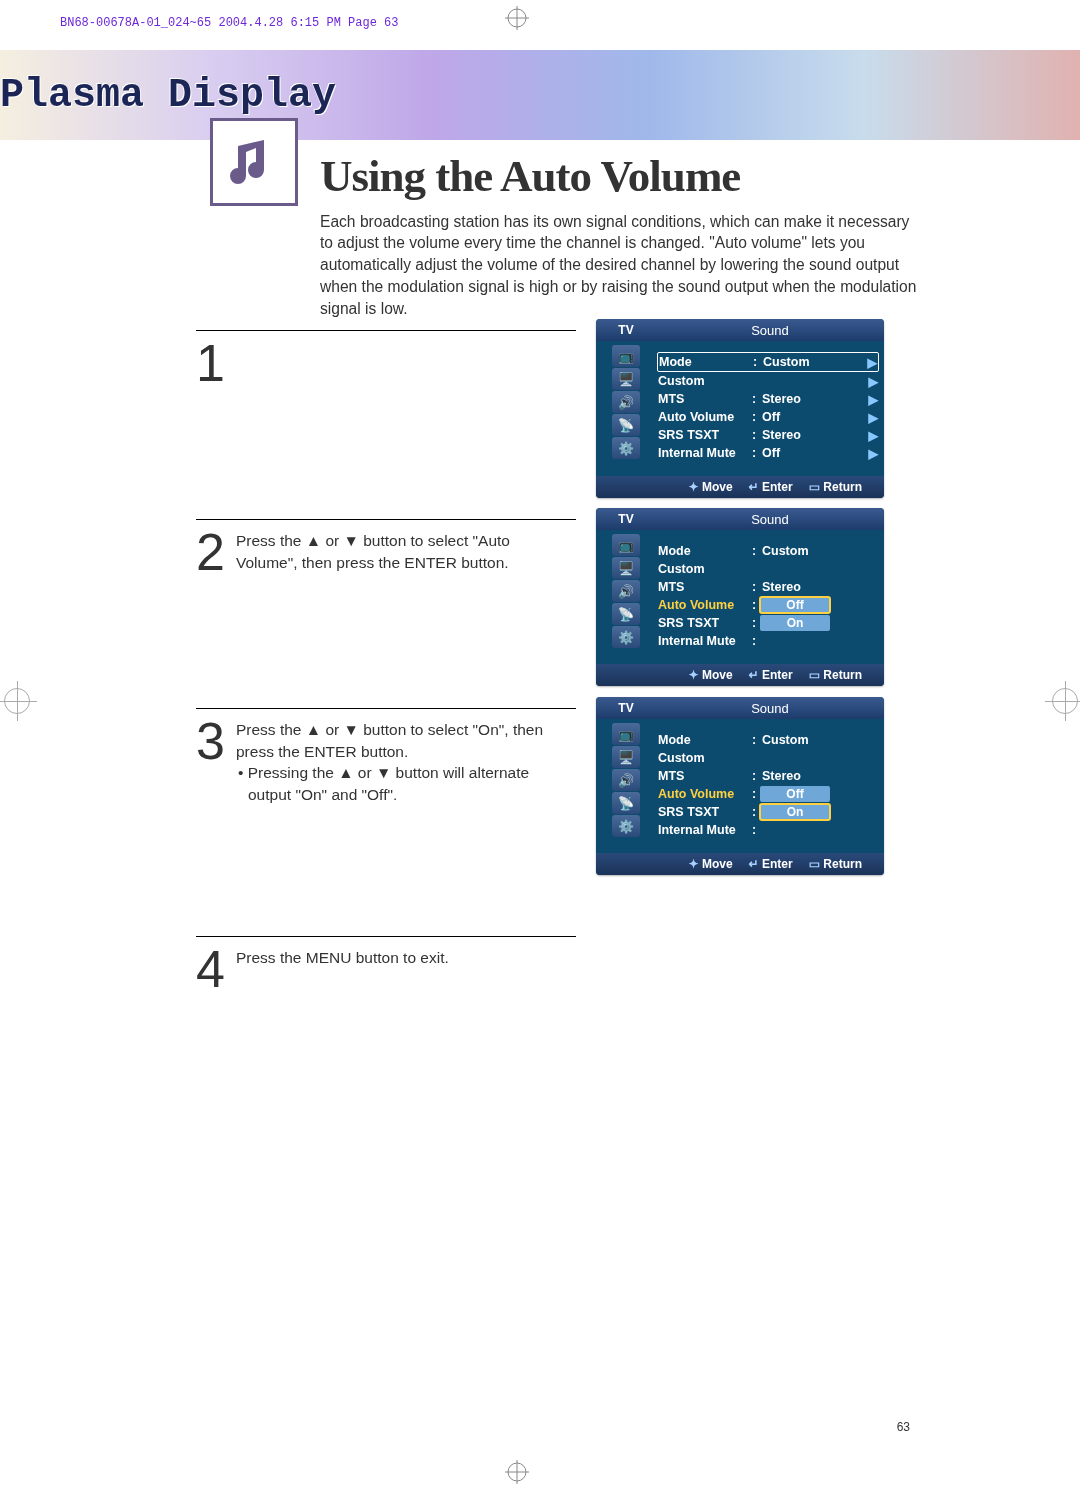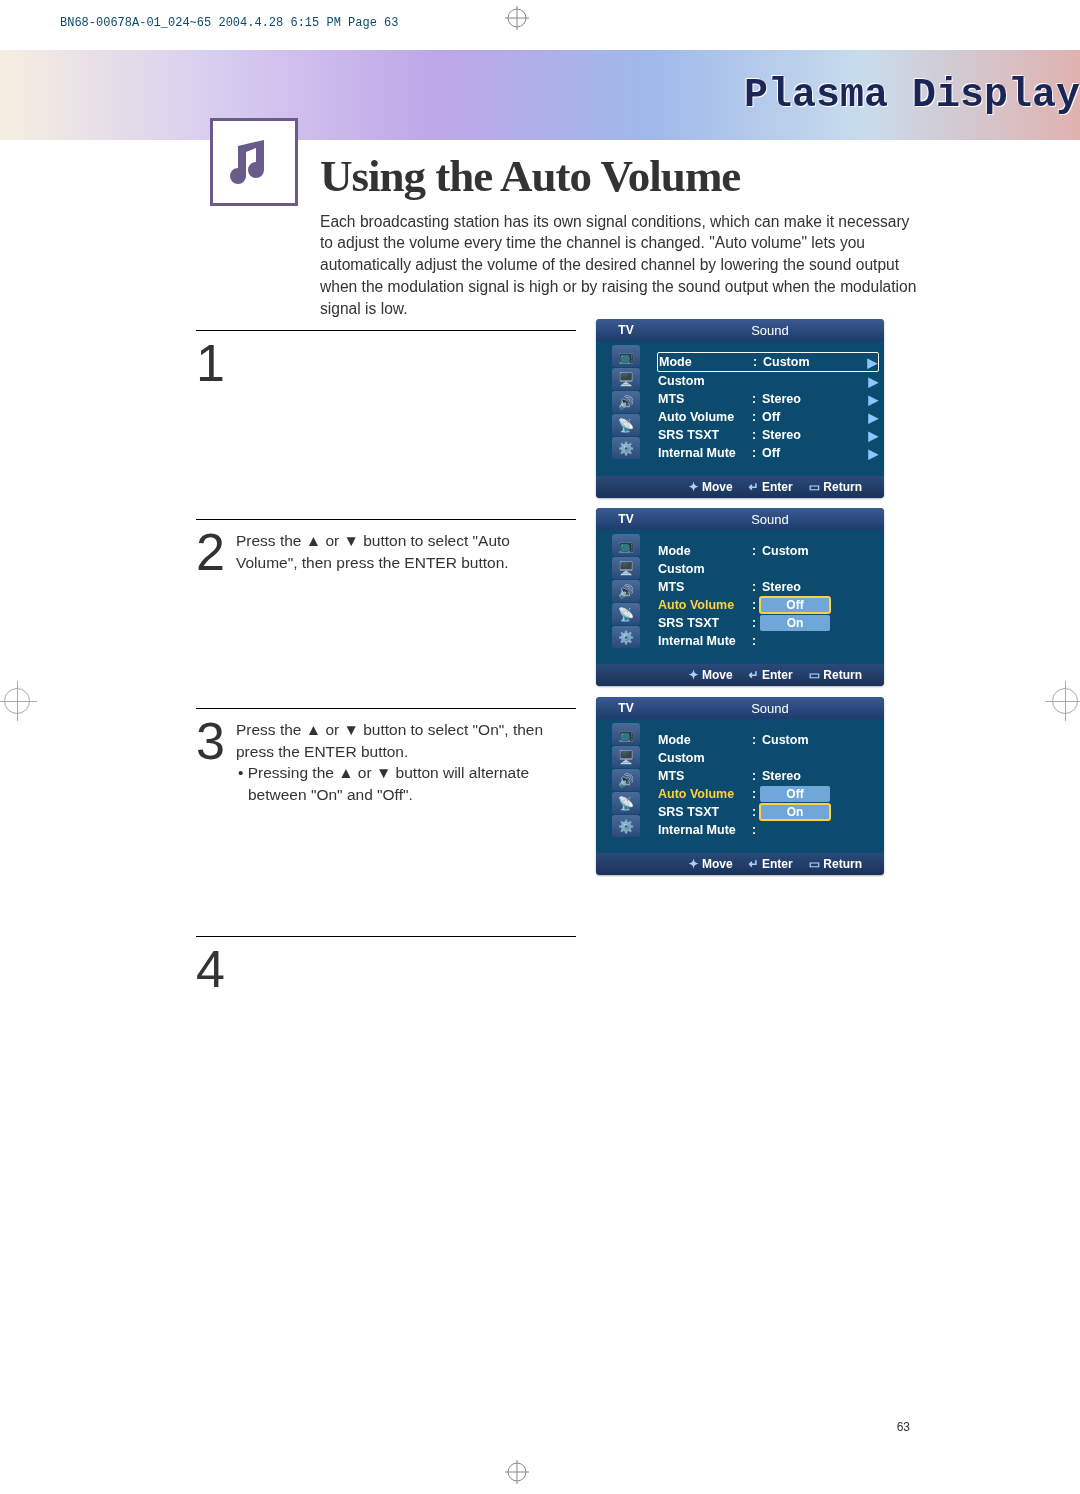--- a/index.html
+++ b/index.html
@@ -1,24 +1,24 @@
 <!DOCTYPE html>
 <html><head>
 <meta charset="utf-8">
 <style>
 body{margin:0;background:#fff;font-family:Arial,Helvetica,sans-serif;color:#333;width:1080px;height:1494px;position:relative}
-.header-line{position:absolute;top:16px;left:60px;font-family:"Courier New",monospace;font-size:12px;color:#0c4a6e}
+.header-line{position:absolute;top:16px;left:60px;font-family:"Courier New",monospace;font-size:12px;color:#6d28d9}
 .crop-top{position:absolute;top:6px;left:505px}
 .crop-bot{position:absolute;bottom:6px;left:505px}
 .side-crop{position:absolute;left:4px;top:688px;width:24px;height:24px;border:1px solid #aaa;border-radius:50%}
 .side-crop::before,.side-crop::after{content:"";position:absolute;background:#aaa}
 .side-crop::before{width:1px;height:40px;left:12px;top:-8px}
 .side-crop::after{height:1px;width:40px;top:12px;left:-8px}
 .side-crop.right{left:1052px}
-.banner{position:absolute;top:50px;left:0;right:0;height:90px;background:linear-gradient(90deg,#f5efe0 0%,#d8cdf0 20%,#bfa7e8 40%,#9fb8ea 60%,#c8dcec 80%,#e0b2b0 100%);display:flex;align-items:center;justify-content:flex-end;overflow:hidden}
+.banner{position:absolute;top:50px;left:0;right:0;height:90px;background:linear-gradient(90deg,#f5efe0 0%,#d8cdf0 20%,#bfa7e8 40%,#9fb8ea 60%,#c8dcec 80%,#e0b2b0 100%);display:flex;align-items:center;justify-content:flex-start;overflow:hidden}
 .banner-title{font-family:"Courier New",monospace;font-size:40px;font-weight:bold;color:#1b2556;text-shadow:1px 1px 0 #fff,-1px -1px 0 #fff}
 .icon-box{position:absolute;top:118px;left:210px;width:82px;height:82px;border:3px solid #6a5b8a;background:#fff;display:flex;align-items:center;justify-content:center}
 .icon-box svg{width:60px;height:60px}
 .page-title{position:absolute;top:120px;left:320px;font-size:45px;font-weight:bold;letter-spacing:-1px;font-family:Liberation Serif, serif}
 .intro{position:absolute;top:195px;left:320px;width:600px;font-size:15.6px;line-height:1.4}
 .content{position:absolute;top:330px;left:196px;width:720px}
 .step{display:flex;margin-bottom:30px;position:relative}
 .step-num{font-size:52px;font-weight:normal;line-height:1;width:40px;flex-shrink:0;font-family:"Arial Narrow",Arial,sans-serif}
 .step-text{font-size:15.5px;line-height:1.4;padding-top:4px;width:330px}
 .step-rule{border:none;border-top:1px solid #000;margin:0 0 6px 0;width:380px}
@@ -198,21 +198,21 @@
     </div>
   </div>
 
   <div style="height:100px"></div>
 
   <hr class="step-rule">
   <div class="step">
     <div class="step-num">3</div>
     <div class="step-text">
       <span>Press the ▲ or ▼ button to select "On", then press the ENTER button.</span><br>
-      <div class="sub-bullet">• Pressing the ▲ or ▼ button will alternate between "On" and "Off".</div>
+      <div class="sub-bullet">• Pressing the ▲ or ▼ button will alternate output "On" and "Off".</div>
     </div>
     <div class="osd" style="top:-18px;left:400px">
       <div class="osd-head">
           <div class="osd-tv">TV</div>
           <div class="osd-title">Sound</div>
         </div>
       <div class="osd-body">
         <div class="osd-icons">
             <div>📺</div>
             <div>🖥️</div>
@@ -257,16 +257,17 @@
           <span data-sym="▭">Return</span>
         </div>
     </div>
   </div>
 
   <div style="height:100px"></div>
 
   <hr class="step-rule">
   <div class="step">
     <div class="step-num">4</div>
+    <div class="step-text">Press the MENU button to exit.</div>
   </div>
 </div>
 
 <div class="pagenum">63</div>
 
 </body></html>

